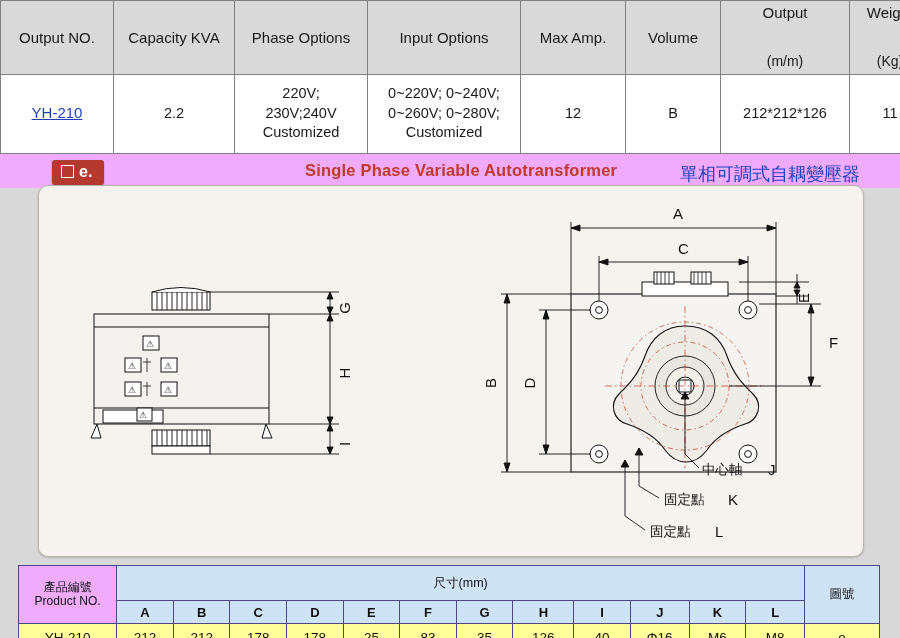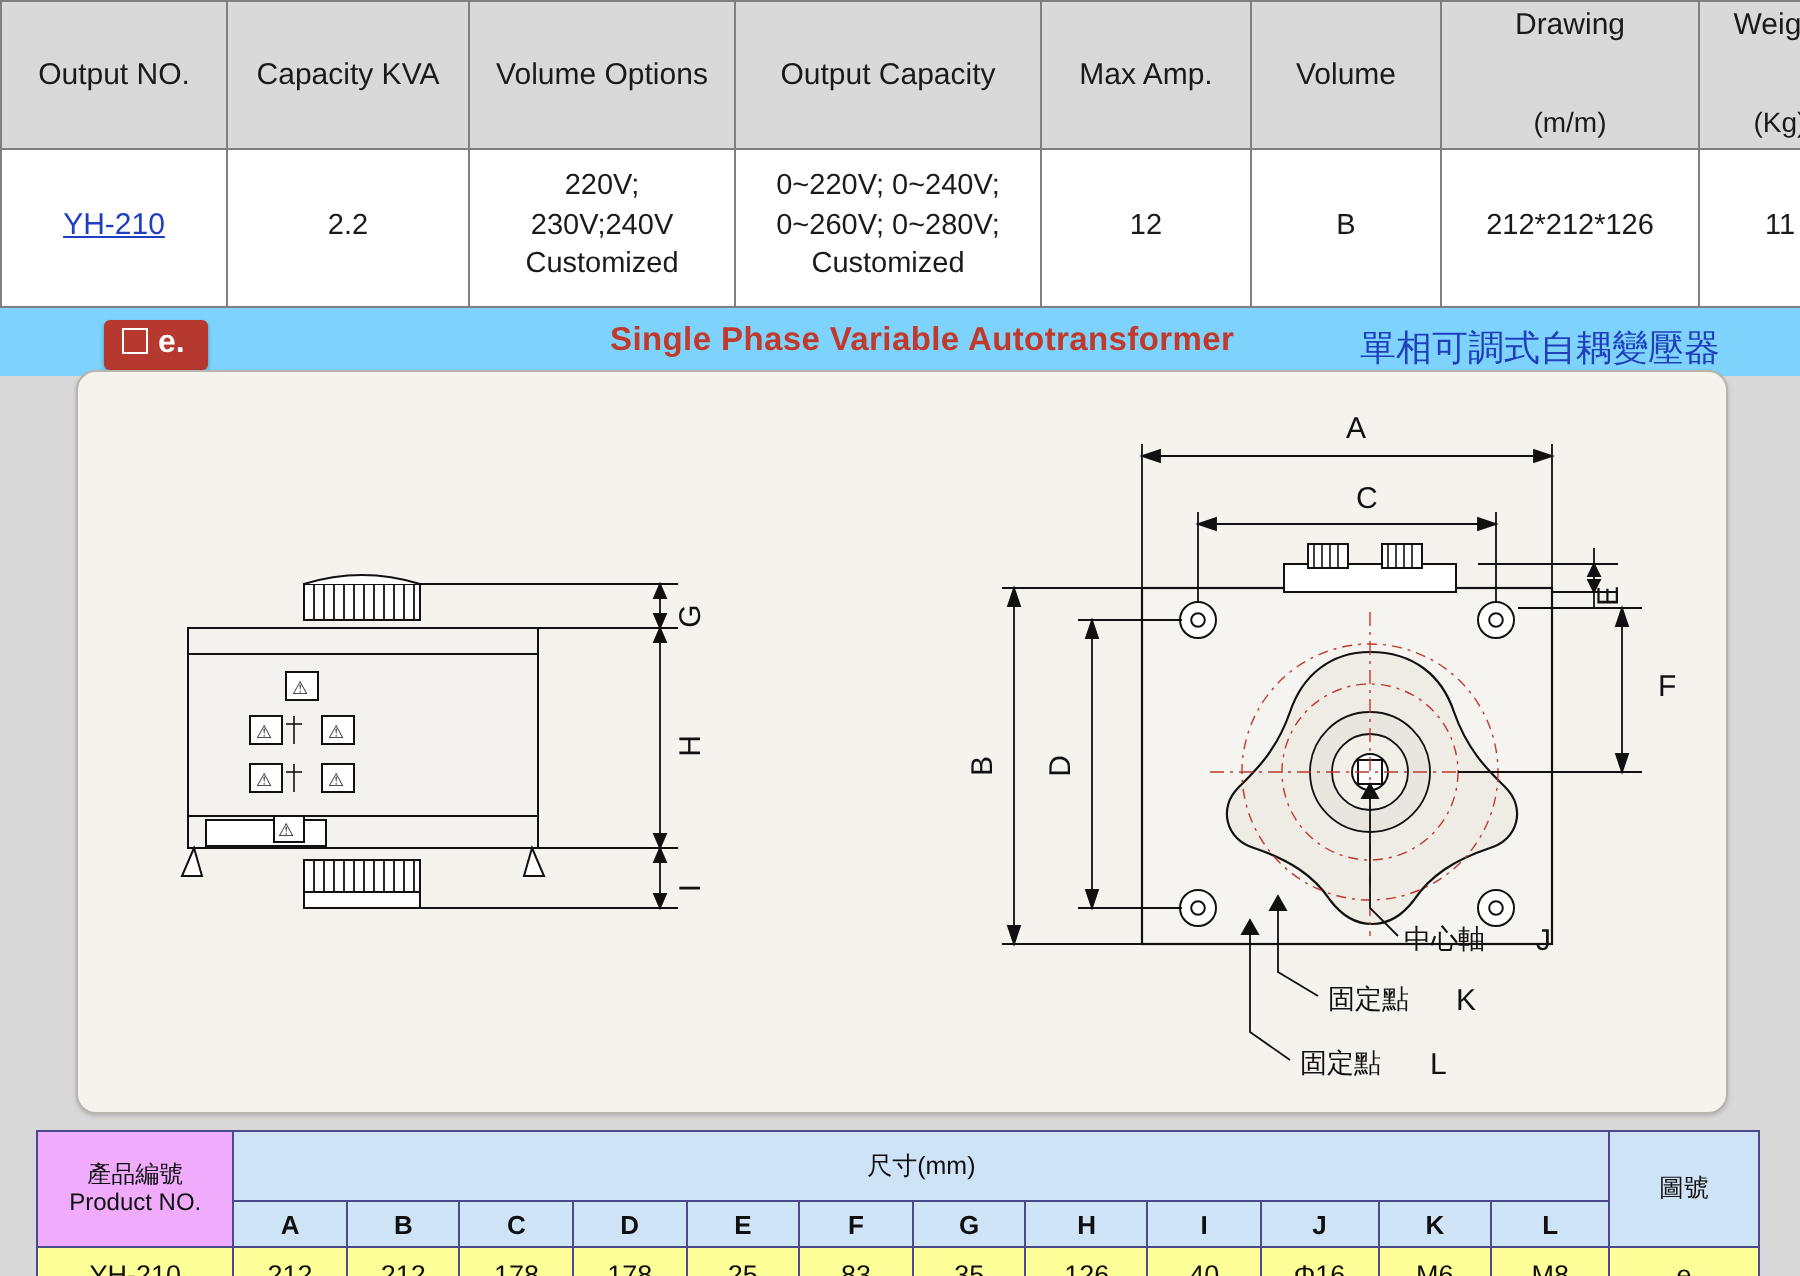--- a/index.html
+++ b/index.html
@@ -49,21 +49,21 @@
   }
 
   
   .c1{width:108px}.c2{width:116px}.c3{width:128px}.c4{width:148px}
   .c5{width:100px}.c6{width:90px}.c7{width:124px}.c8{width:76px}
 
   
   .title-row{
     position:relative;
     height:34px;
-    background:#7dd3fc;
+    background:#f0abfc;
     text-align:center;
   }
   .title-en{
     position:absolute;left:305px;top:7px;
     color:#c0392b;
     font-weight:bold;
     font-size:16.5px;
     letter-spacing:.2px;
   }
   .title-zh{
@@ -146,26 +146,26 @@
   text{font-family:"Liberation Sans", sans-serif;}
 </style>
 </head>
 <body>
 
 <table class="spec-table">
   <thead>
     <tr>
       <th class="c1"><span>Output NO.</span></th>
       <th class="c2"><span>Capacity KVA</span></th>
-      <th class="c3"><span>Volume Options</span></th>
-      <th class="c4"><span>Output Capacity</span></th>
+      <th class="c3"><span>Phase Options</span></th>
+      <th class="c4"><span>Input Options</span></th>
       <th class="c5"><span>Max Amp.</span></th>
       <th class="c6"><span>Volume</span></th>
       <th class="c7">
-        <span>Drawing</span>
+        <span>Output</span>
         <span class="sub">(m/m)</span>
       </th>
       <th class="c8">
         <span>Weight</span>
         <span class="sub">(Kg)</span>
       </th>
     </tr>
   </thead>
   <tbody>
     <tr>

